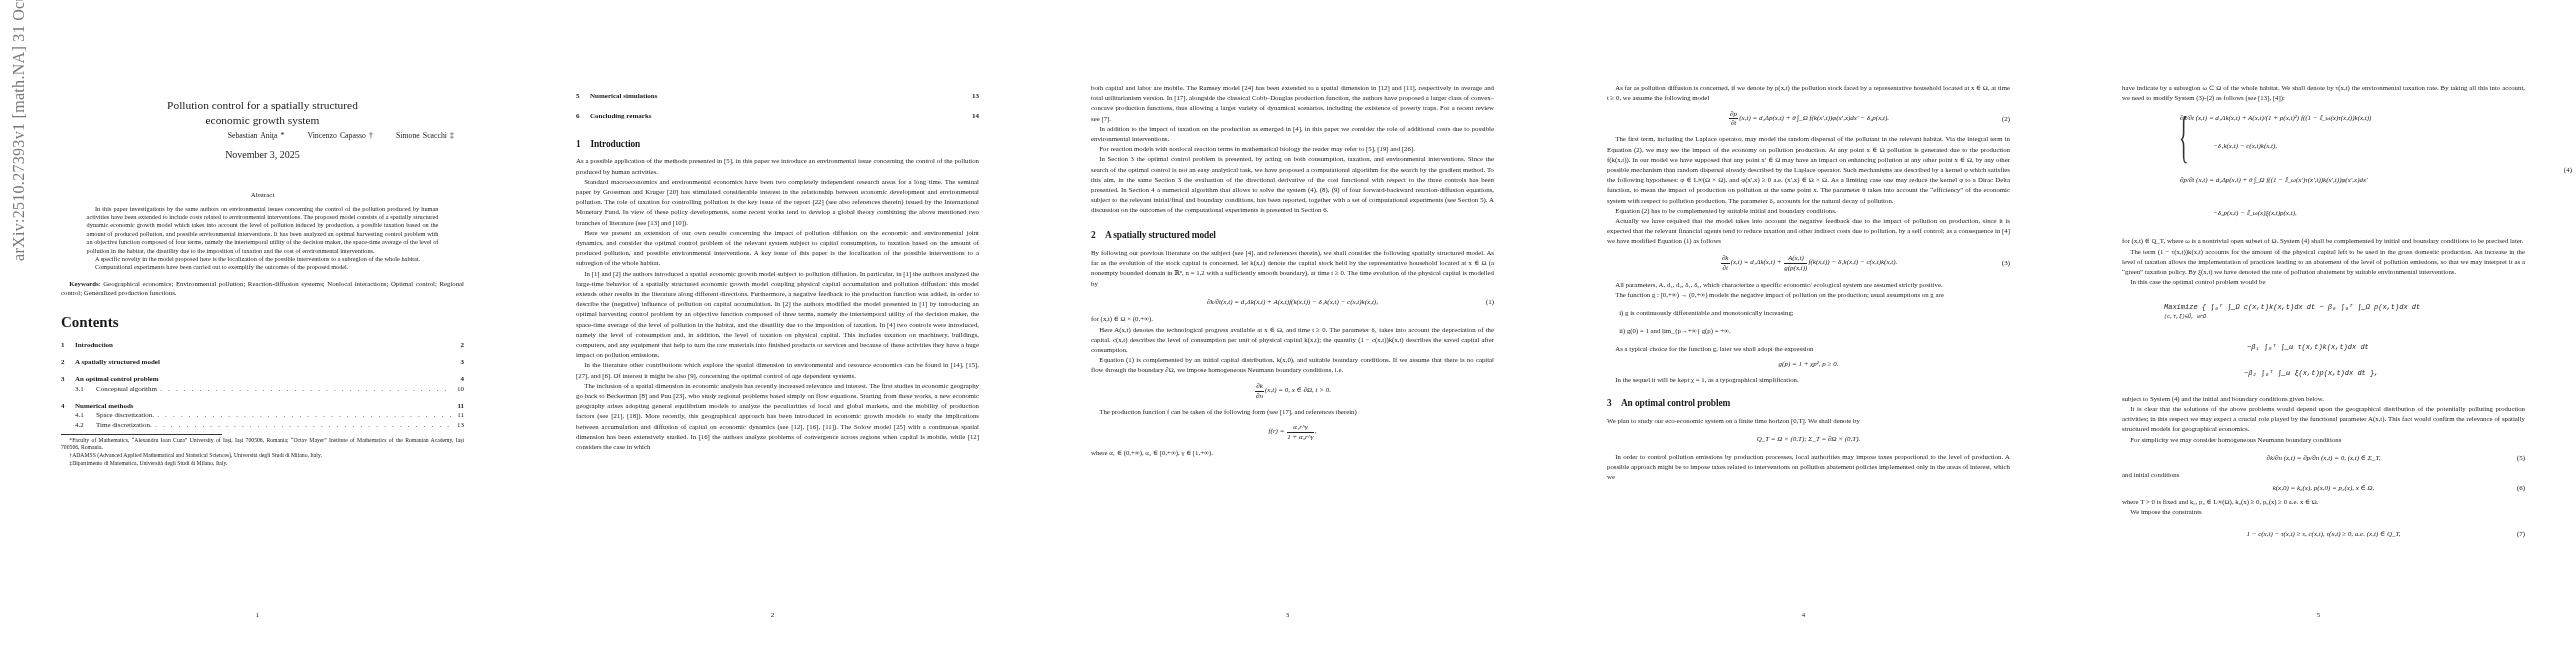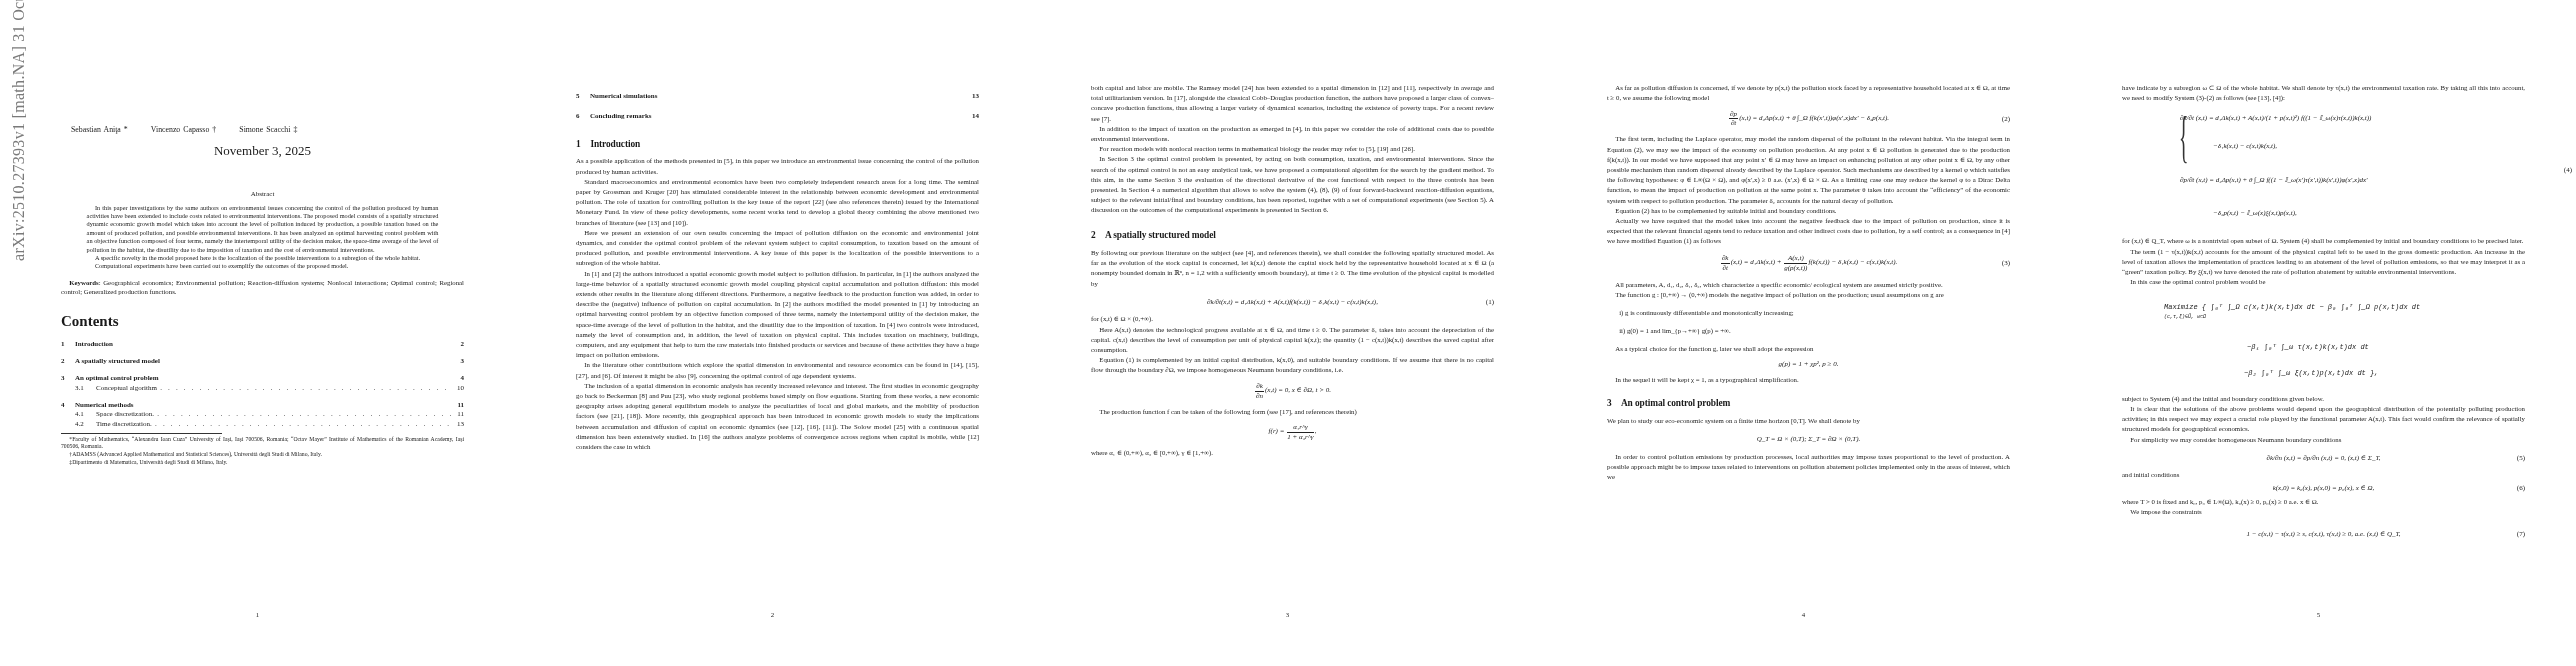--- a/index.html
+++ b/index.html
@@ -9,23 +9,23 @@
   .col { position: absolute; width: 403px; }
   .p { font-size: 6.8px; line-height: 10.2px; text-align: justify; hyphens: auto; }
   .ind { text-indent: 8.3px; }
   .noind { text-indent: 0; }
   .eq { position: relative; font-style: italic; font-size: 7px; text-align: center; margin: 4.4px 0; line-height: 10px; }
   .eq .num { position: absolute; right: 0; top: 50%; transform: translateY(-50%); font-style: normal; }
   .sec { font-weight: bold; font-size: 9.4px; margin: 12.2px 0 7.8px; letter-spacing: -0.1px; }
   .sec .n { display: inline-block; width: 12.2px; }
   .pnum { position: absolute; top: 611px; width: 100%; text-align: center; font-size: 6.8px; }
   .title { text-align: center; font-size: 11.4px; line-height: 15px; }
-  .authors { text-align: left; font-size: 7.8px; margin-top: 27px; word-spacing: 1.1px; }
+  .authors { text-align: right; font-size: 7.8px; margin-top: 3px; word-spacing: 1.1px; }
   .authors span { margin: 0 10px; }
-  .date { text-align: center; font-size: 13px; margin-top: 9px; }
+  .date { text-align: center; font-size: 10px; margin-top: 9px; }
   .abs-h { text-align: center; font-weight: normal; font-size: 7px; margin-top: 31px; }
   .abs { margin: 5.6px 25.6px 0 25.6px; font-size: 6.3px; line-height: 8.4px; text-align: justify; }
   .abs p { text-indent: 8.3px; }
   .kw { font-size: 6.8px; line-height: 9.4px; margin-top: 6.7px; text-align: justify; text-indent: 8.3px; }
   .kw b { font-weight: bold; }
   .toc-h { font-weight: bold; font-size: 15px; margin: 16.7px 0 10px; }
   .toc-row { display: flex; font-size: 7px; line-height: 9.4px; }
   .toc-row.main { font-weight: bold; margin-top: 7.8px; }
   .toc-row.sub { padding-left: 14px; }
   .toc-row .tn { width: 14px; flex: none; }
@@ -46,20 +46,24 @@
   .sys .num { position: absolute; right: -47px; top: 56px; font-style: normal; font-size: 7px; }
   .max { position: relative; font-style: italic; font-size: 7px; line-height: 11px; margin: 6.7px 0; height: 93px; font-family: Liberation Mono, monospace; }
   .max .ln { position: absolute; white-space: nowrap; }
 </style>
 </head>
 <body>
 
 <div class="page" style="left:0">
   <div class="arxiv">arXiv:2510.27393v1  [math.NA]  31 Oct 2025</div>
   <div class="col" style="left:61px; top:98px;">
+    <div class="title">
+      <div>Pollution control for a spatially structured</div>
+      <div>economic growth system</div>
+    </div>
     <div class="authors">
       <span>Sebastian Aniţa *</span>
       <span>Vincenzo Capasso †</span>
       <span>Simone Scacchi ‡</span>
     </div>
     <div class="date">November 3, 2025</div>
     <div class="abs-h">Abstract</div>
     <div class="abs">
       <p>In this paper investigations by the same authors on environmental issues concerning the control of the pollution produced by human activities have been extended to include costs related to environmental interventions. The proposed model consists of a spatially structured dynamic economic growth model which takes into account the level of pollution induced by production, a possible taxation based on the amount of produced pollution, and possible environmental interventions. It has been analyzed an optimal harvesting control problem with an objective function composed of four terms, namely the intertemporal utility of the decision maker, the space-time average of the level of pollution in the habitat, the disutility due to the imposition of taxation and the cost of environmental interventions.</p>
       <p>A specific novelty in the model proposed here is the localization of the possible interventions to a subregion of the whole habitat.</p>

